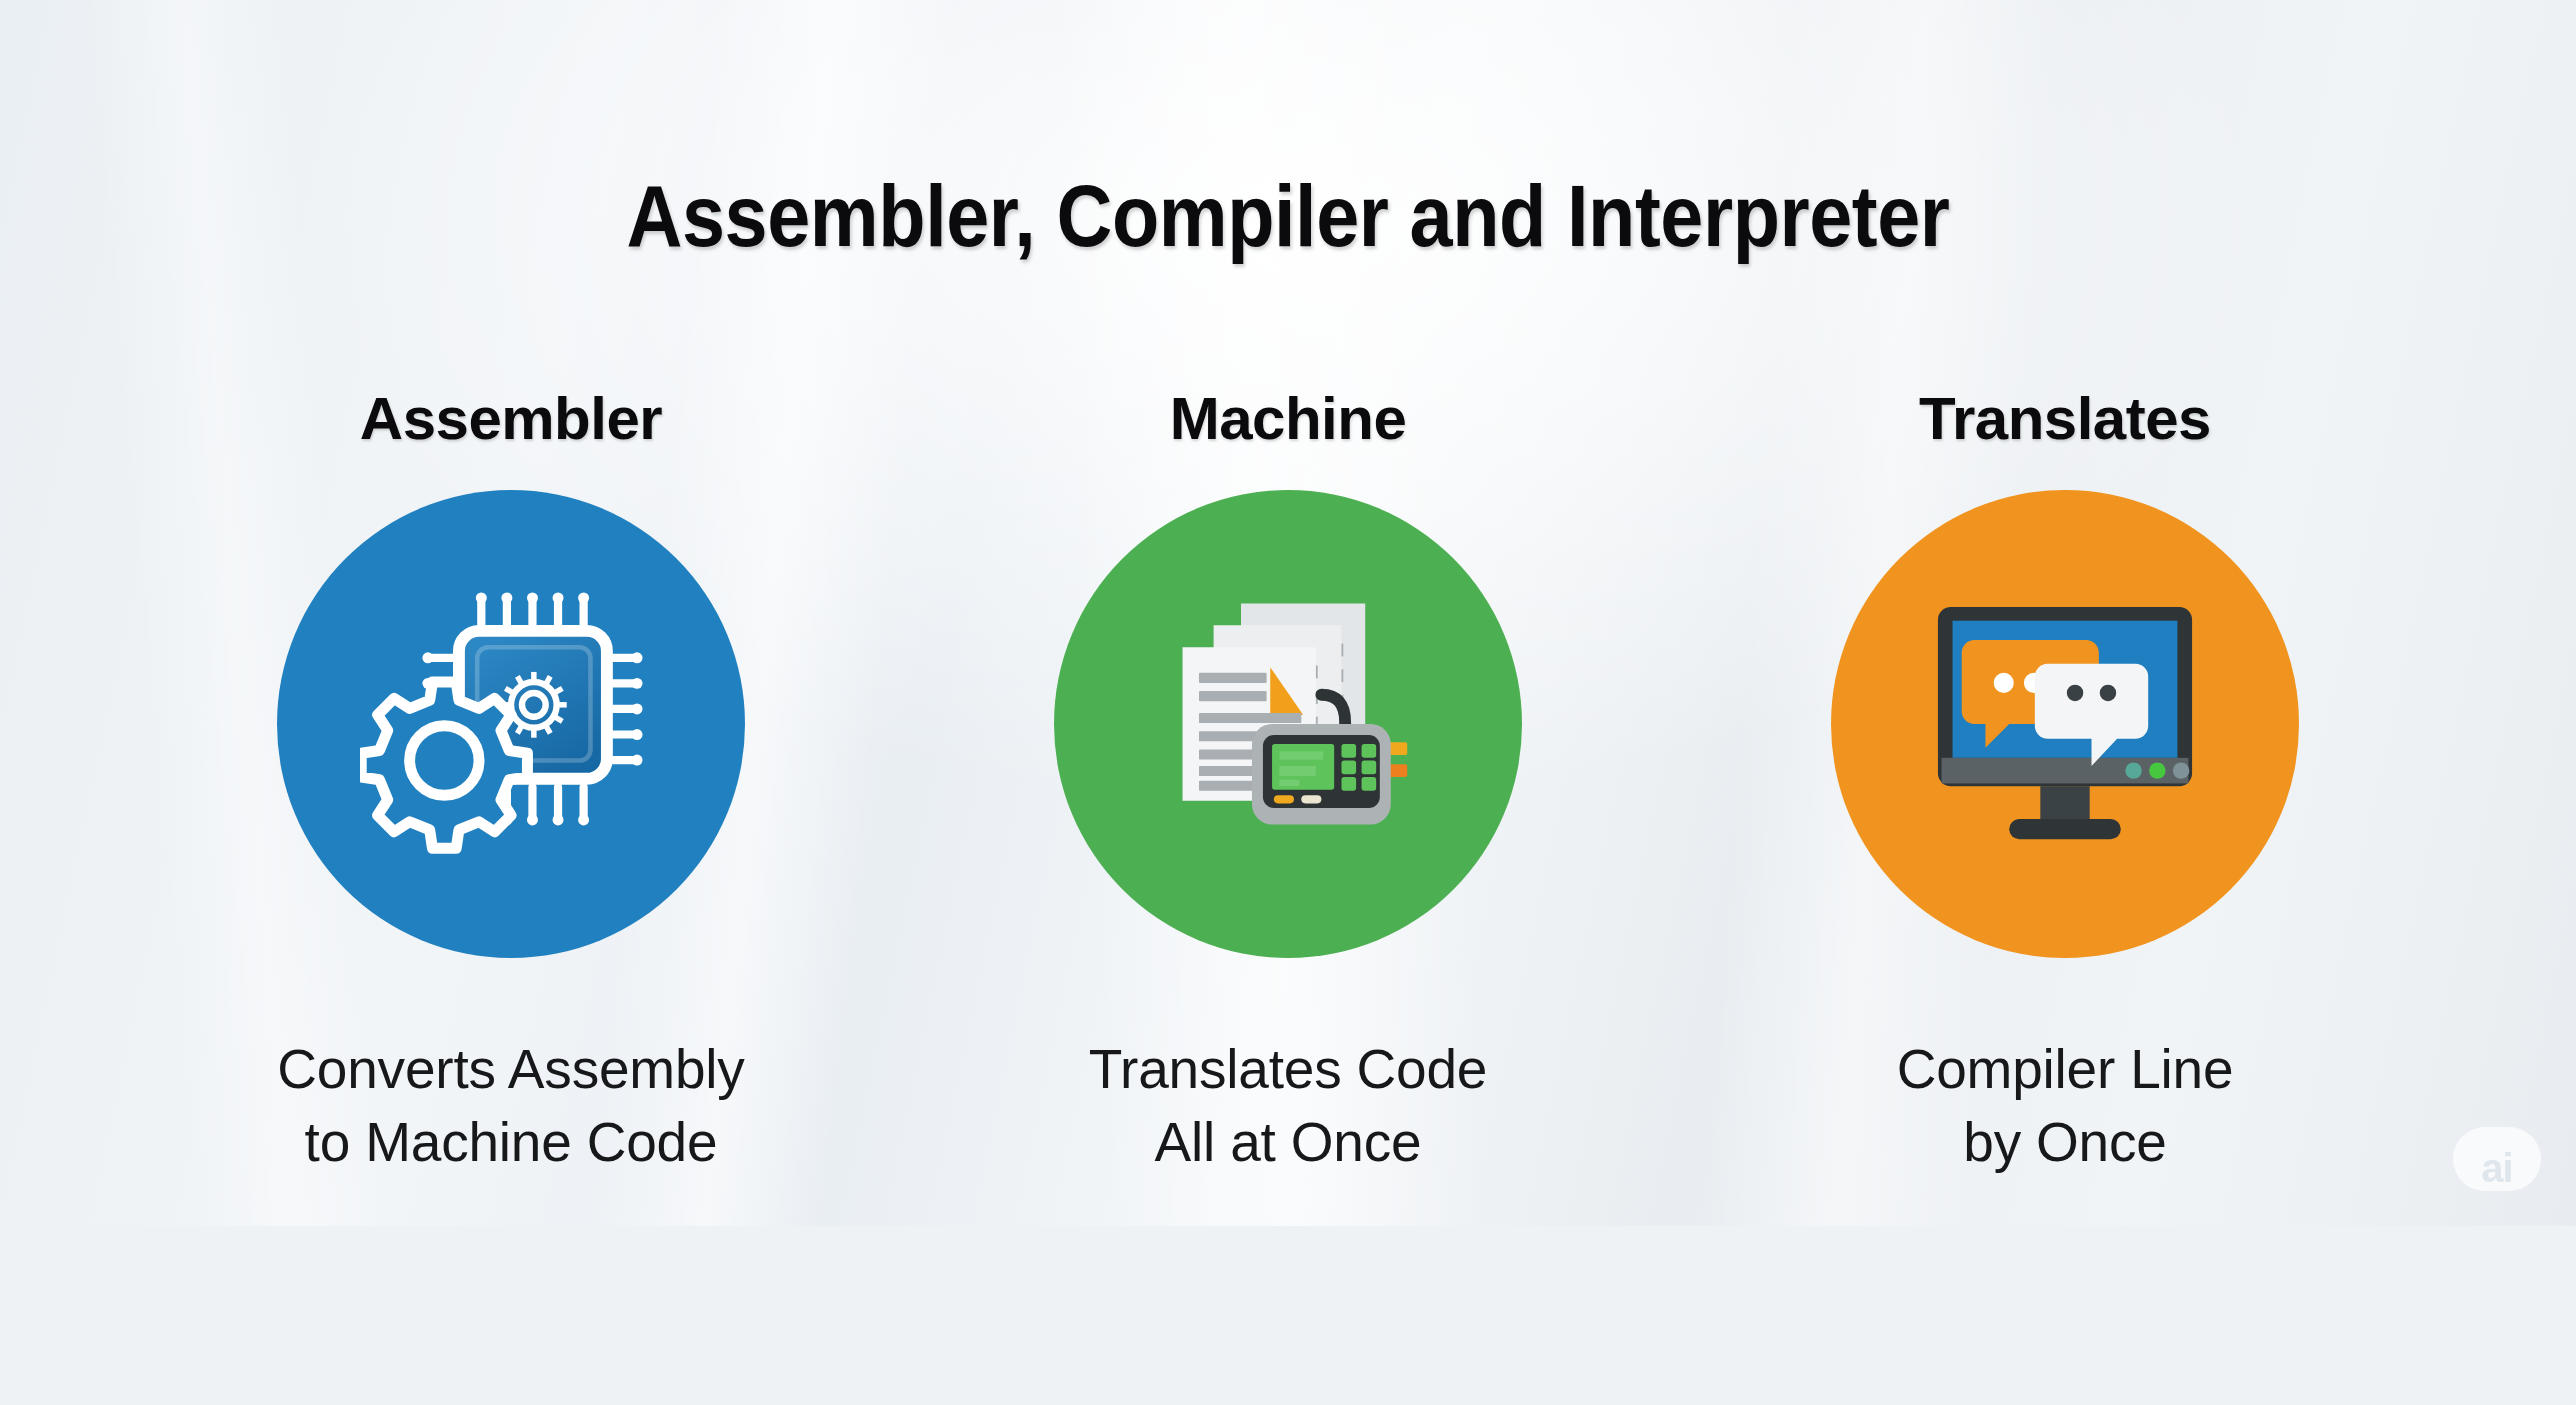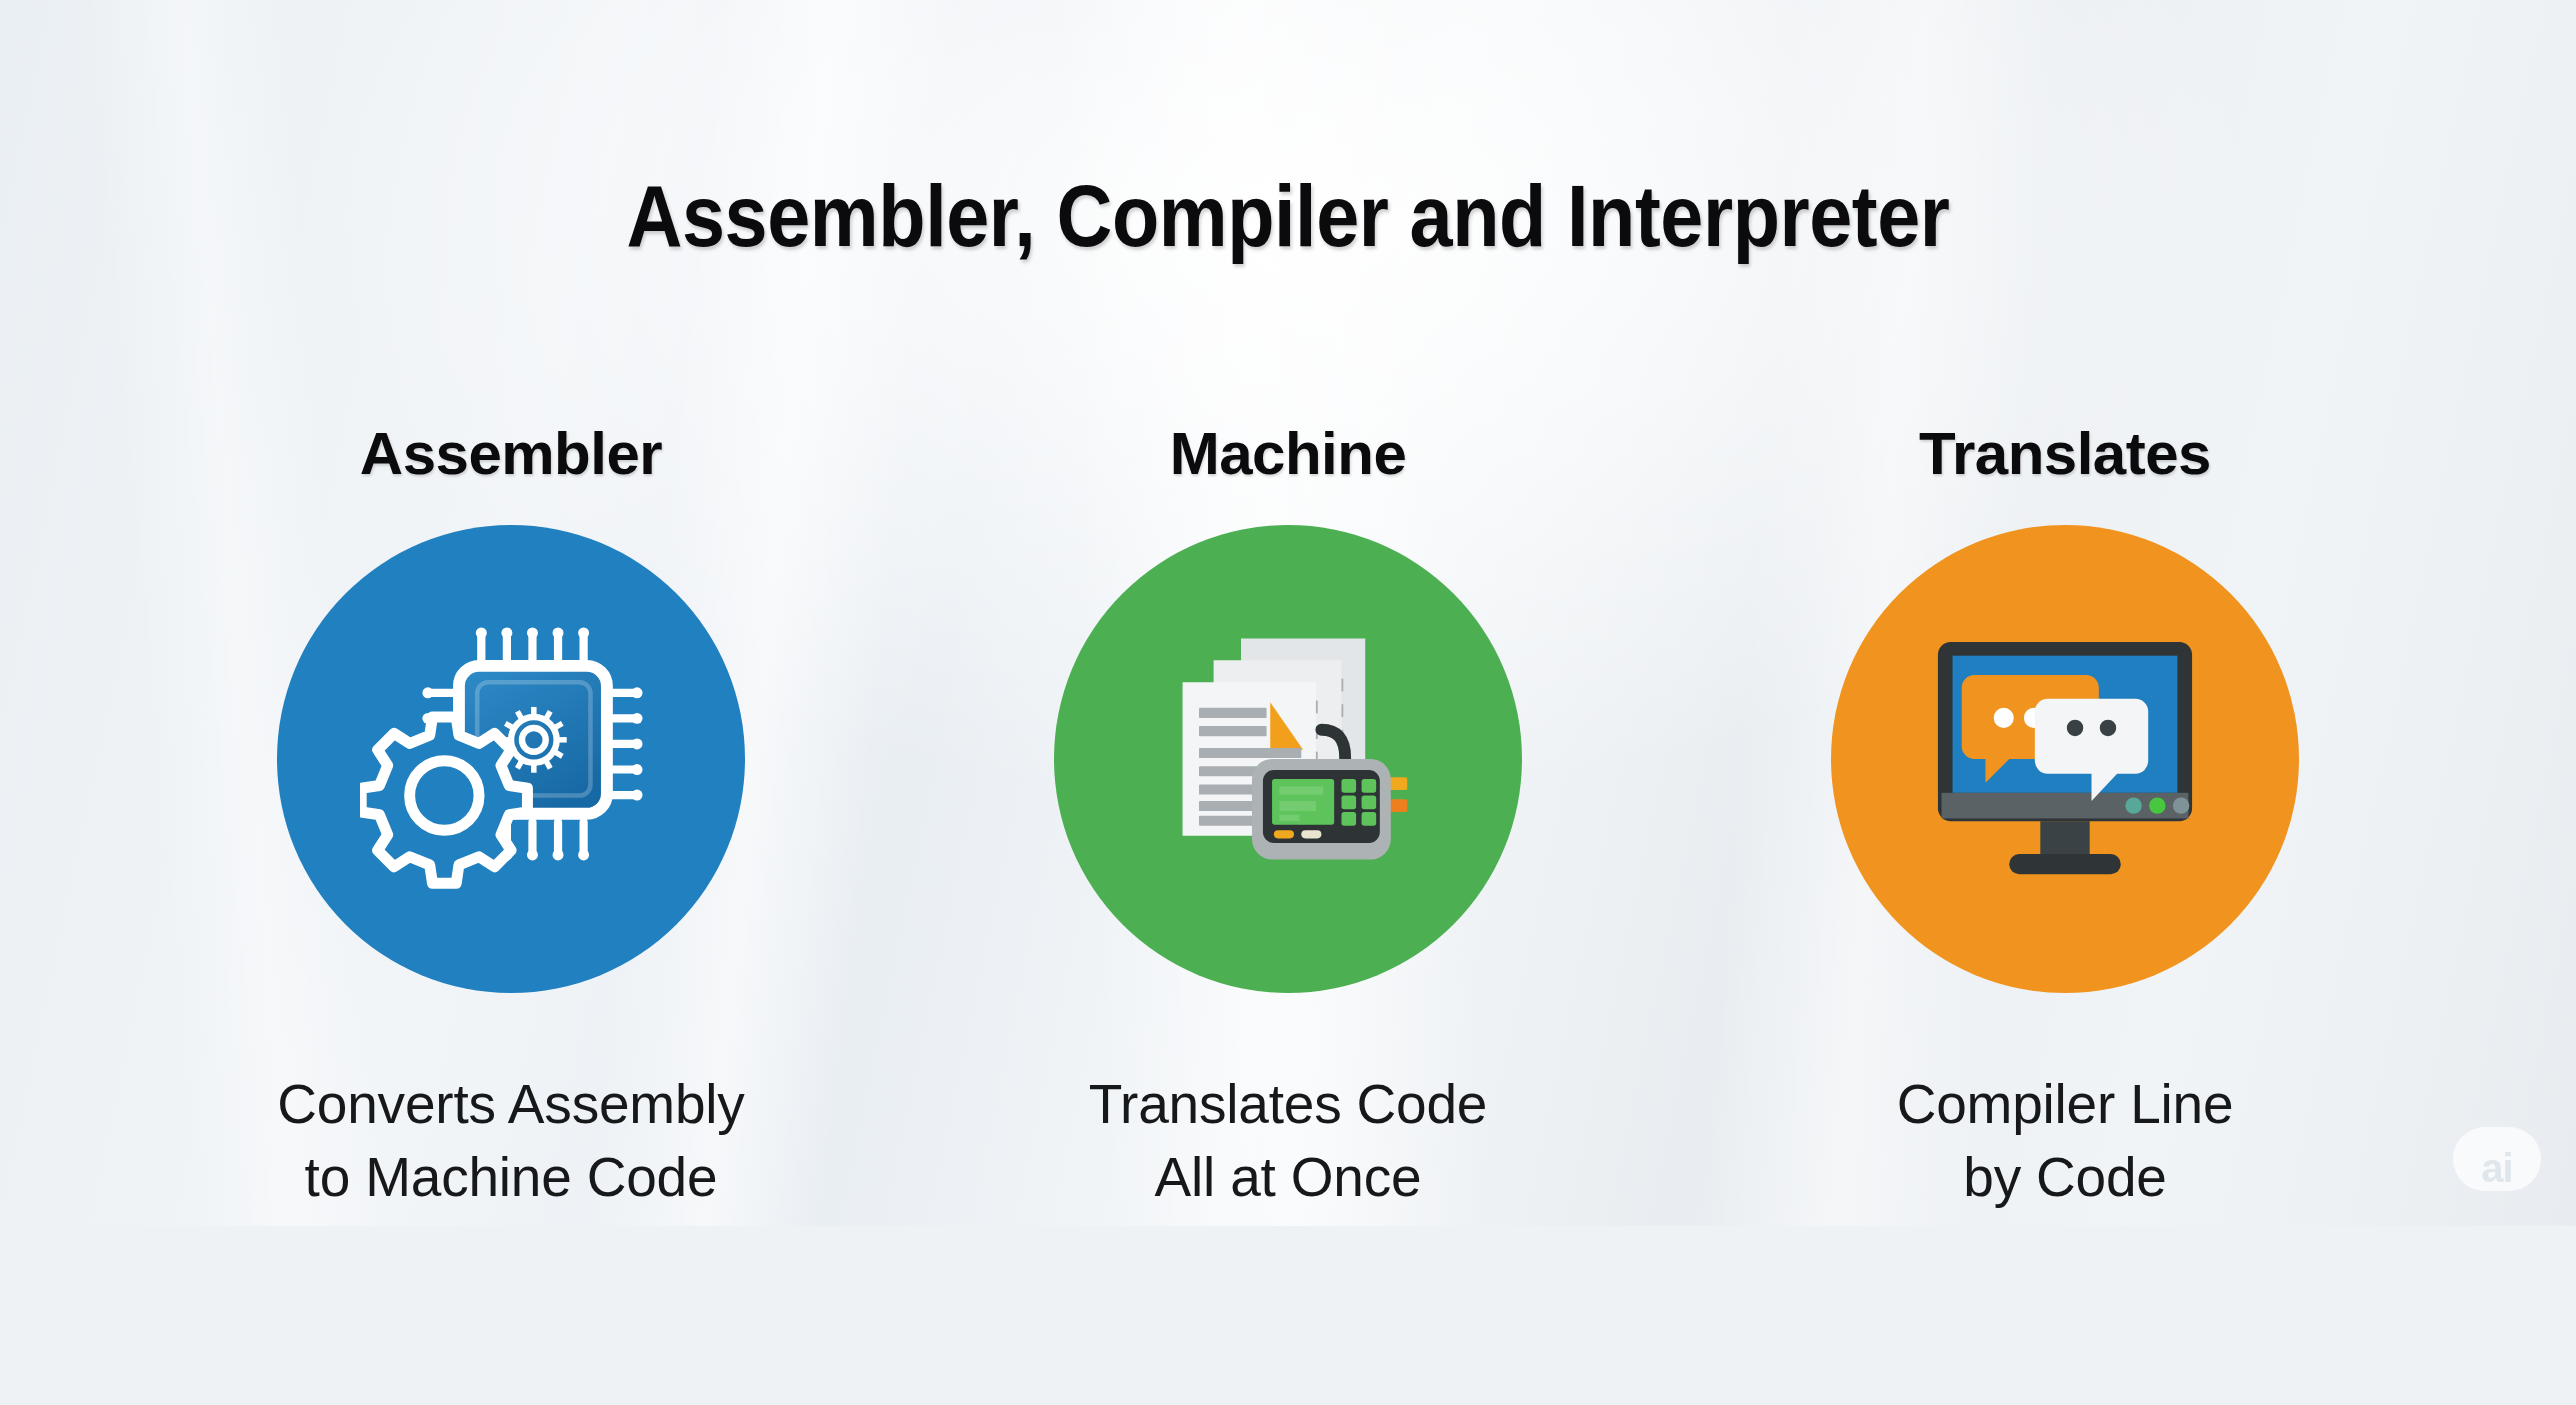--- a/index.html
+++ b/index.html
@@ -62,21 +62,20 @@
     width: 2576px;
     display: flex;
     justify-content: center;
     align-items: flex-start;
   }
   .column {
     width: 695px;
     display: flex;
     flex-direction: column;
     align-items: center;
-    margin-top: 35px;
   }
   .column.c1 { margin-right: 82px; }
   .column.c2 { margin-right: 82px; }
 
   .col-heading {
     font-size: 60px;
     font-weight: bold;
     color: #0b0b0d;
     letter-spacing: -0.5px;
     text-shadow: 0.9px 1.8px 2.7px rgba(0,0,0,0.16);
@@ -351,21 +350,21 @@
           <path d="M146,74 h96 a14,14 0 0 1 14,14 v54 a14,14 0 0 1 -14,14 h-20 l-28,30 v-30 h-48 a14,14 0 0 1 -14,-14 v-54 a14,14 0 0 1 14,-14 z" fill="#f4f5f6"></path>
           <g fill="#3a4144">
             <circle cx="176" cy="106" r="9"></circle>
             <circle cx="212" cy="106" r="9"></circle>
           </g>
         </svg>
       </div>
 
       <div class="caption">
         <span>Compiler Line</span>
-        <span>by Code</span>
+        <span>by Once</span>
       </div>
     </div>
 
   </div>
 
   <div class="watermark">
     <span>ai</span>
   </div>
 
 </div>

